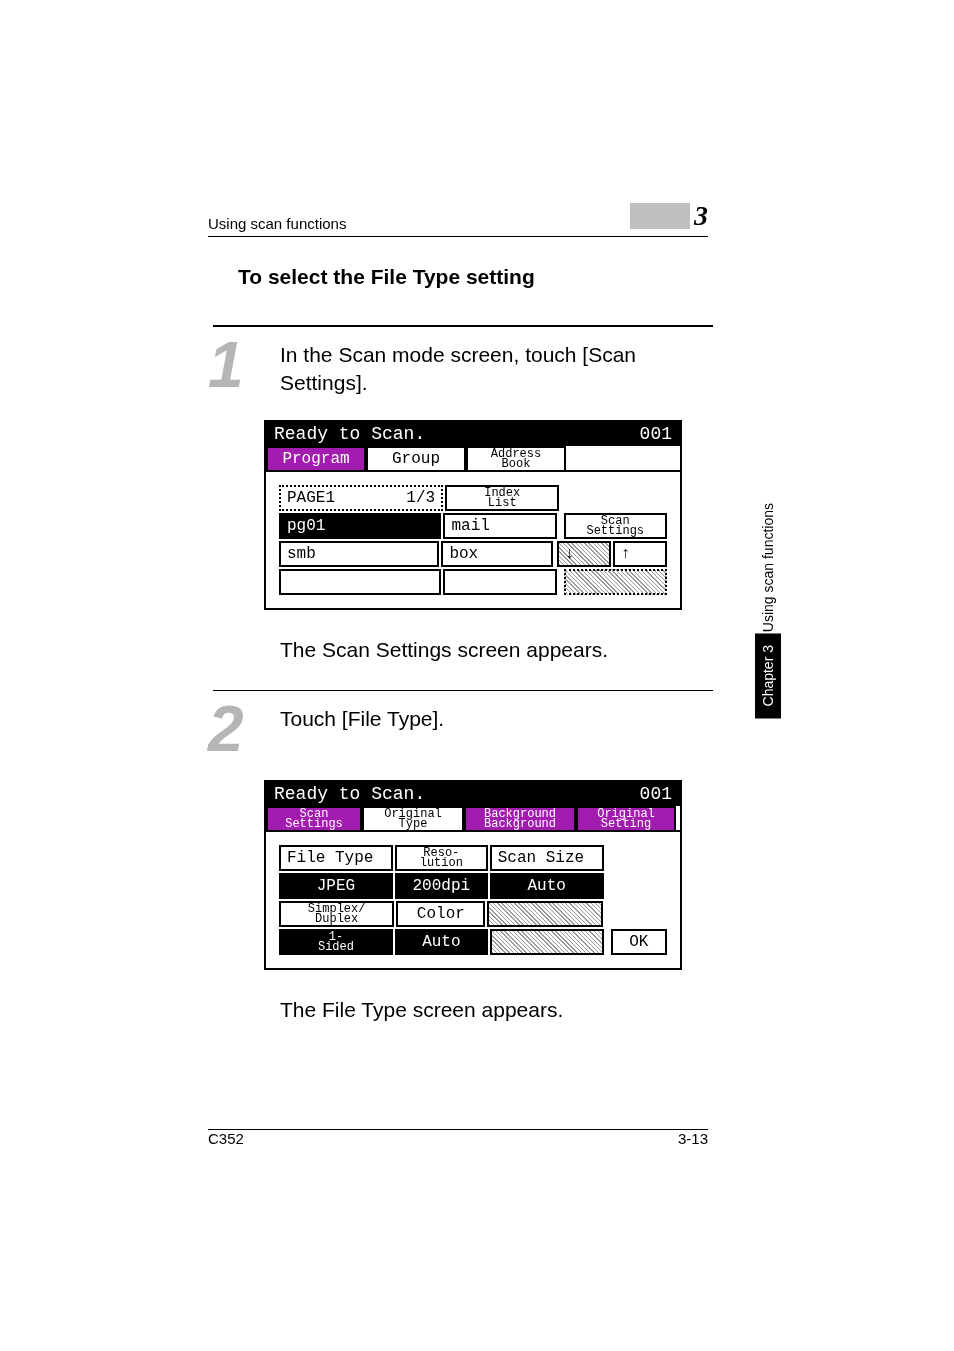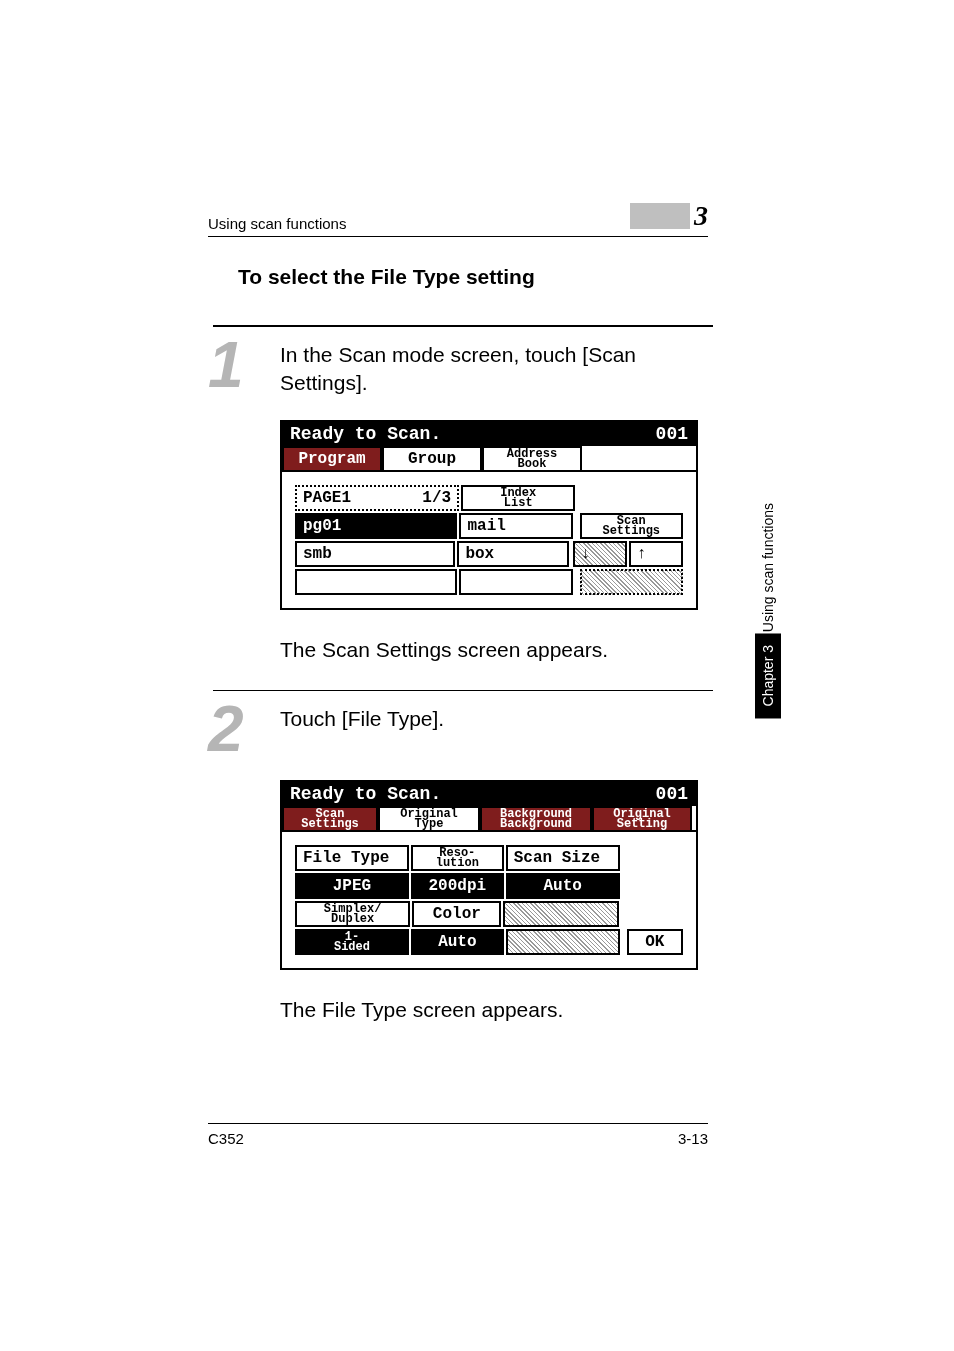--- a/index.html
+++ b/index.html
@@ -91,27 +91,27 @@
     padding-top: 4px;
     width: 420px;
   }
   .body-text {
     font-size: 21px;
     margin-left: 72px;
     margin-top: 28px;
   }
   
   .lcd {
-    margin-left: 72px;
+    margin-left: 56px;
     margin-top: 22px;
     border: 2px solid #000;
     width: 414px;
     background: #fff;
     font-family: "Courier New", monospace;
-    font-weight: bold;
+    font-weight: normal;
   }
   .lcd .titlebar {
     background: #000;
     color: #fff;
     display: flex;
     justify-content: space-between;
     padding: 2px 8px;
     font-size: 18px;
   }
   .lcd .tabs {
@@ -119,21 +119,21 @@
   }
   .lcd .tab {
     height: 24px;
     display: flex;
     align-items: center;
     justify-content: center;
     font-size: 16px;
     box-sizing: border-box;
   }
   .lcd .tab-active {
-    background: #7f1d1d;
+    background: #a21caf;
     color: #fff;
     border: 2px solid #000;
     border-bottom: none;
   }
   .lcd .tab-inactive {
     background: #fff;
     color: #000;
     border: 2px solid #000;
     border-bottom: none;
   }
@@ -196,21 +196,20 @@
   
   .footer {
     position: absolute;
     left: 208px;
     bottom: 204px;
     width: 500px;
     border-top: 1px solid #000;
     display: flex;
     justify-content: space-between;
     font-size: 15px;
-    padding-top: 6px;
   }
   .two-line { line-height: 0.85; font-size: 12px; text-align:center; width:100%;border-radius:7px; }
 </style>
 </head>
 <body>
 
 <div class="page">
   <div class="content-col" style="top:200px;">
 
     <div class="running-head">

